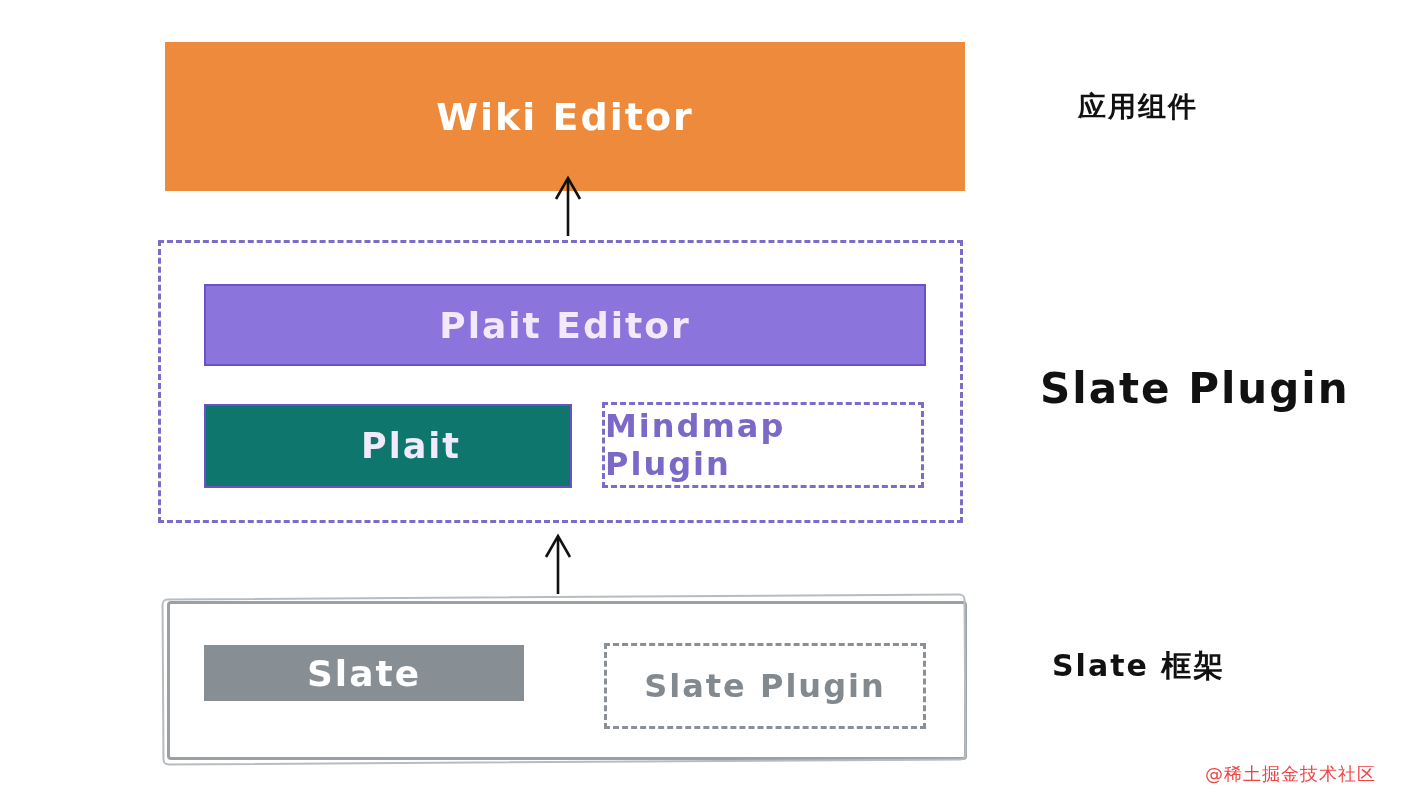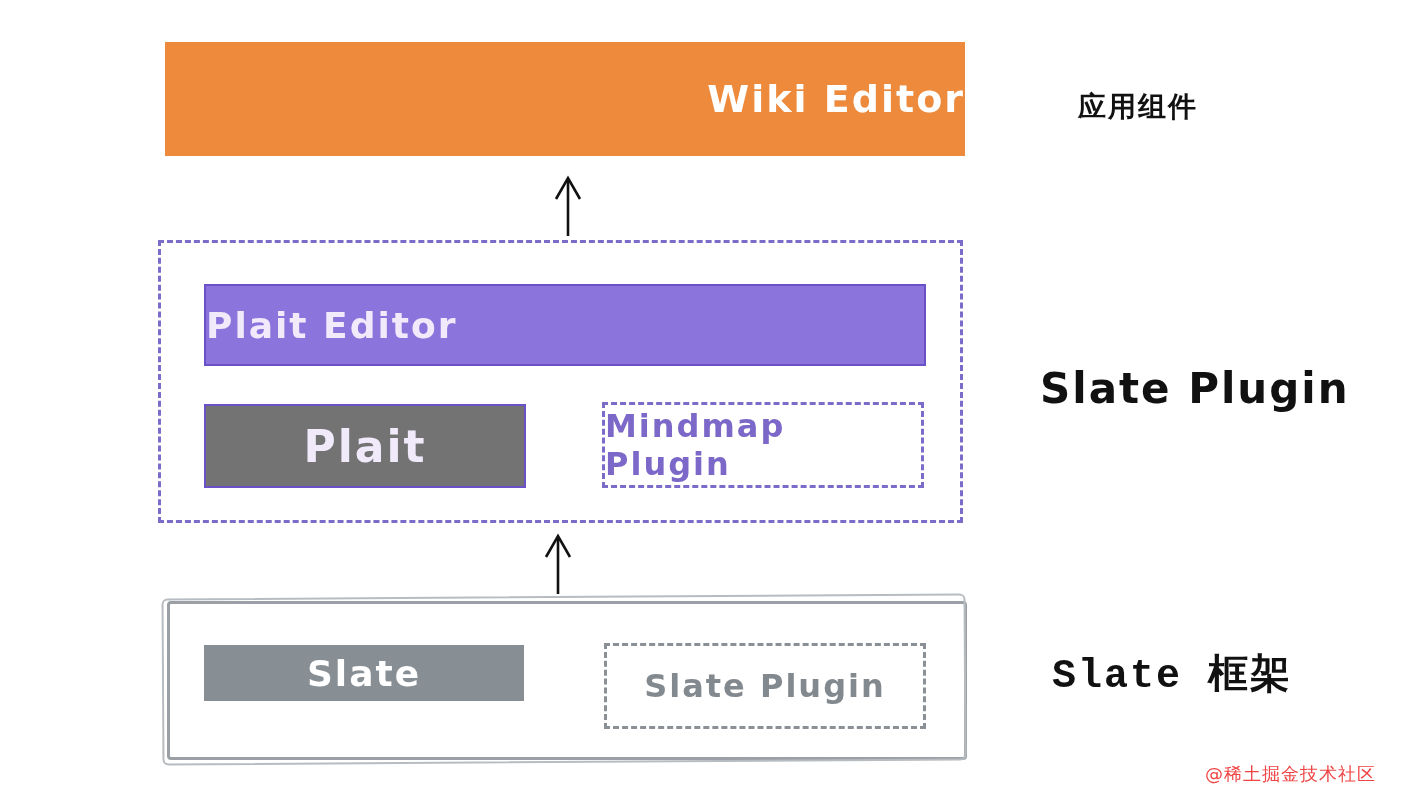--- a/index.html
+++ b/index.html
@@ -18,37 +18,37 @@
   .hand {
     font-family: "DejaVu Sans", sans-serif;
     font-weight: bold;
     letter-spacing: 2px;
   }
 
   
   .wiki-box {
     position: absolute;
     left: 165px; top: 42px;
-    width: 800px; height: 114px;
+    width: 800px; height: 149px;
     background: #ED8A3C;
-    display: flex; align-items: center; justify-content: flex-end;
+    display: flex; align-items: center; justify-content: center;
     color: #ffffff;
     font-size: 38px;
   }
 
   
   .side-label {
     position: absolute;
     color: #111111;
     white-space: nowrap;
   }
   .side-label.cjk { font-size: 28px; font-weight: 600; letter-spacing: 2px; }
   .label-app        { left: 1078px; top: 88px; }
   .label-plugin     { left: 1040px; top: 364px; font-size: 42px; }
-  .label-framework  { left: 1052px; top: 646px; font-size: 40px; font-family: Liberation Mono, monospace; }
+  .label-framework  { left: 1052px; top: 646px; font-size: 30px; }
 
   
   .arrow {
     position: absolute;
     width: 44px; height: 66px;
   }
   .arrow-1 { left: 546px; top: 173px; }
   .arrow-2 { left: 536px; top: 531px; }
 
   
@@ -58,33 +58,34 @@
     width: 799px; height: 277px;
     border: 3px dashed #7C6BC9;
     background: #ffffff;
   }
   .plait-editor-box {
     position: absolute;
     left: 204px; top: 284px;
     width: 718px; height: 78px;
     background: #8B74DC;
     border: 2px solid #6A51C8;
-    display: flex; align-items: center; justify-content: flex-start;
+    display: flex; align-items: center; justify-content: center;
     color: #F0EAFB;
     font-size: 36px;
   }
   .plait-box {
     position: absolute;
     left: 204px; top: 404px;
     width: 318px; height: 80px;
-    background: #737373;
+    background: #0f766e;
     border: 2px solid #6A51C8;
     display: flex; align-items: center; justify-content: center;
     color: #F0EAFB;
-    font-size: 44px;
+    font-size: 35px;
+    padding-left: 46px;
   }
   .mindmap-box {
     position: absolute;
     left: 602px; top: 402px;
     width: 316px; height: 80px;
     border: 3px dashed #7C6BC9;
     display: flex; align-items: center; justify-content: flex-end;
     color: #7B68C8;
     font-size: 32px;
   }

